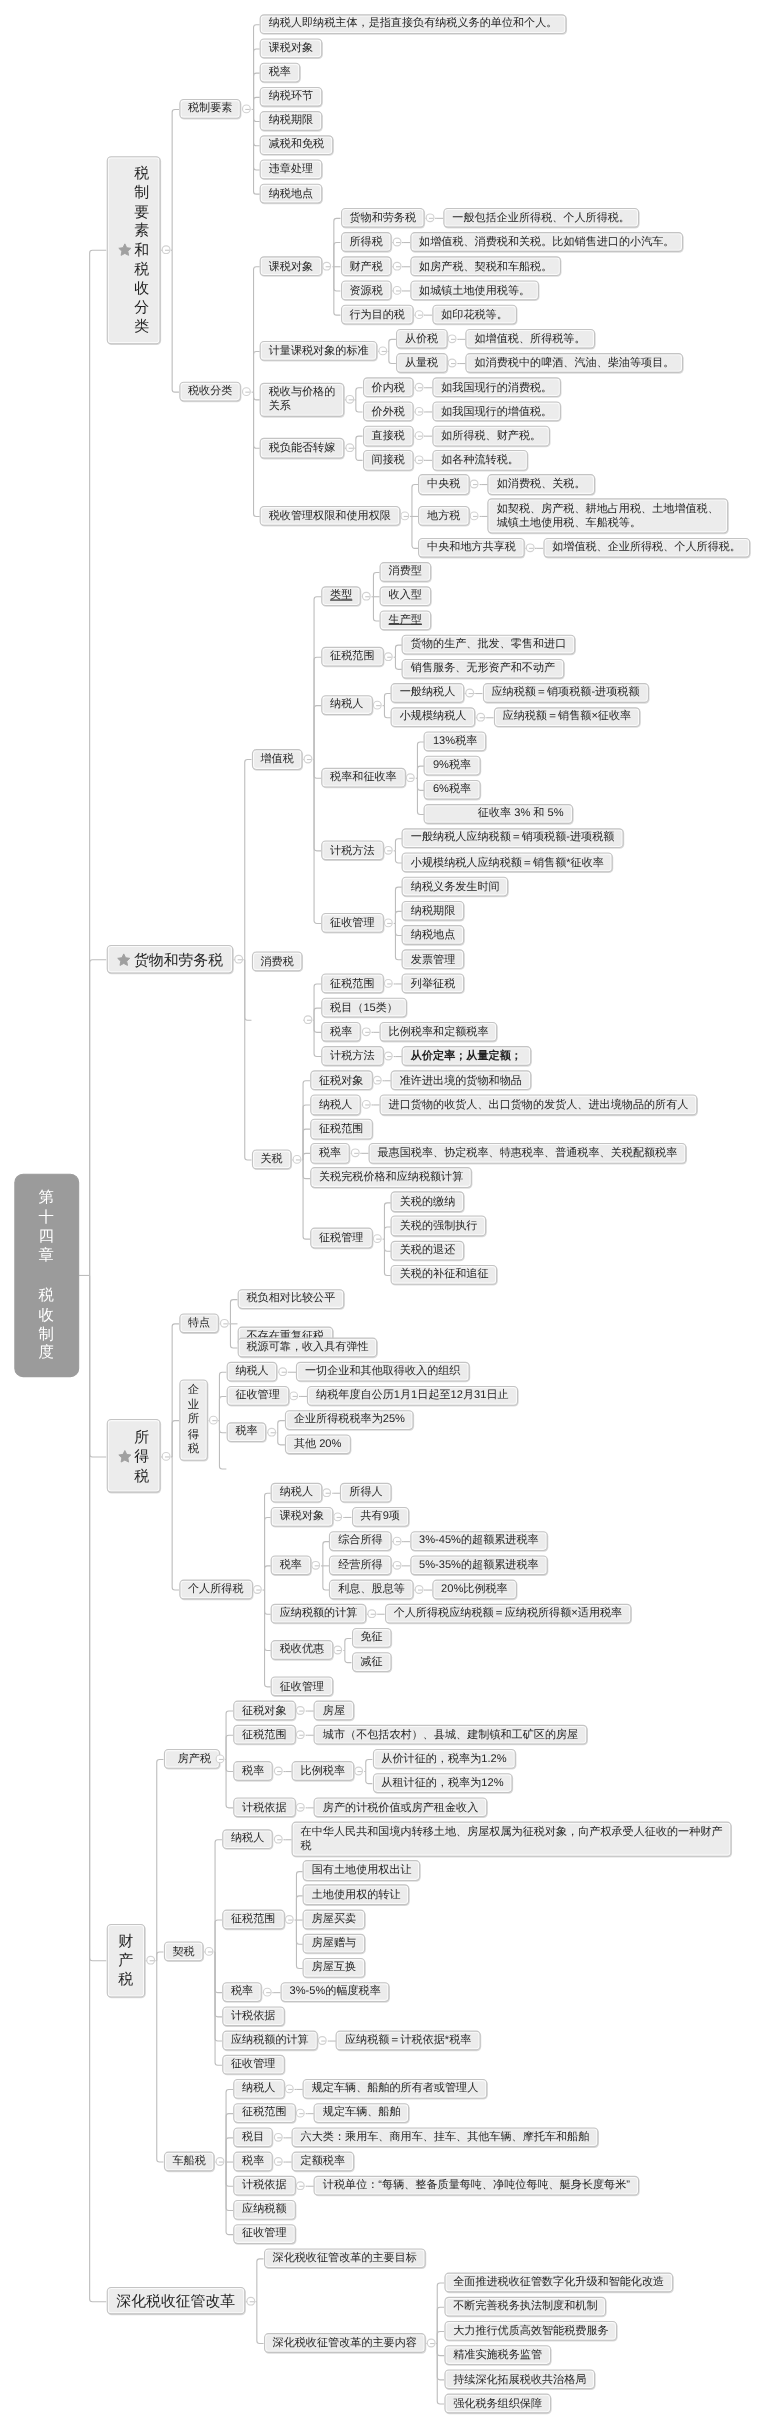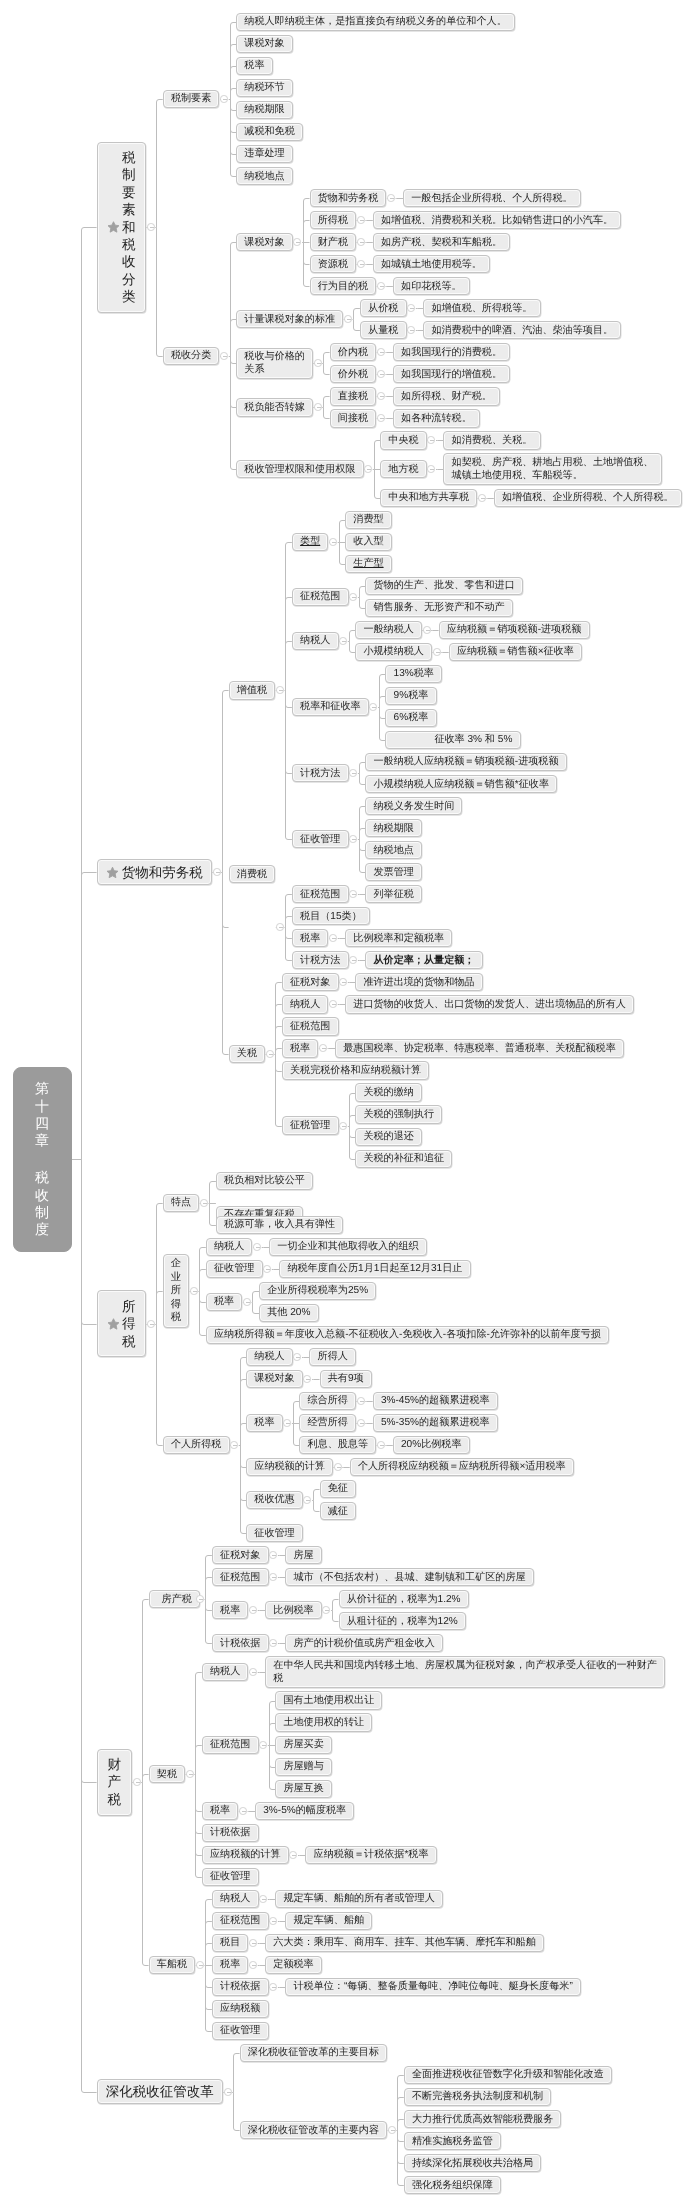--- a/index.html
+++ b/index.html
@@ -478,21 +478,20 @@
   <div class="node" style="left: 215.9px; top: 1193.59px; margin-top: 12px;"><span>不存在重复征税</span></div>
   <div class="node" style="left: 215.9px; top: 1215.62px;"><span>税源可靠，收入具有弹性</span></div>
   <div class="node vert d2" style="left: 162.7px; top: 1254.06px;"><span class="vtx"><i>企</i><i>业</i><i>所</i><i>得</i><i>税</i></span></div>
   <div class="node" style="left: 205.8px; top: 1237.65px;"><span>纳税人</span></div>
   <div class="node" style="left: 269.1px; top: 1237.65px;"><span>一切企业和其他取得收入的组织</span></div>
   <div class="node" style="left: 205.8px; top: 1259.68px;"><span>征收管理</span></div>
   <div class="node" style="left: 279.2px; top: 1259.68px;"><span>纳税年度自公历1月1日起至12月31日止</span></div>
   <div class="node" style="left: 205.8px; top: 1292.72px;"><span>税率</span></div>
   <div class="node" style="left: 259px; top: 1281.71px;"><span>企业所得税税率为25%</span></div>
   <div class="node" style="left: 259px; top: 1303.74px;"><span>其他 20%</span></div>
-  <div class="node" style="left: 205.8px; top: 1325.77px;"><span>应纳税所得额＝年度收入总额-不征税收入-免税收入-各项扣除-允许弥补的以前年度亏损</span></div>
   <div class="node" style="left: 162.7px; top: 1435.92px;"><span>个人所得税</span></div>
   <div class="node" style="left: 246.1px; top: 1347.8px;"><span>纳税人</span></div>
   <div class="node" style="left: 309.4px; top: 1347.8px;"><span>所得人</span></div>
   <div class="node" style="left: 246.1px; top: 1369.83px;"><span>课税对象</span></div>
   <div class="node" style="left: 319.5px; top: 1369.83px;"><span>共有9项</span></div>
   <div class="node" style="left: 246.1px; top: 1413.89px;"><span>税率</span></div>
   <div class="node" style="left: 299.3px; top: 1391.86px;"><span>综合所得</span></div>
   <div class="node" style="left: 372.7px; top: 1391.86px;"><span>3%-45%的超额累进税率</span></div>
   <div class="node" style="left: 299.3px; top: 1413.89px;"><span>经营所得</span></div>
   <div class="node" style="left: 372.7px; top: 1413.89px;"><span>5%-35%的超额累进税率</span></div>

